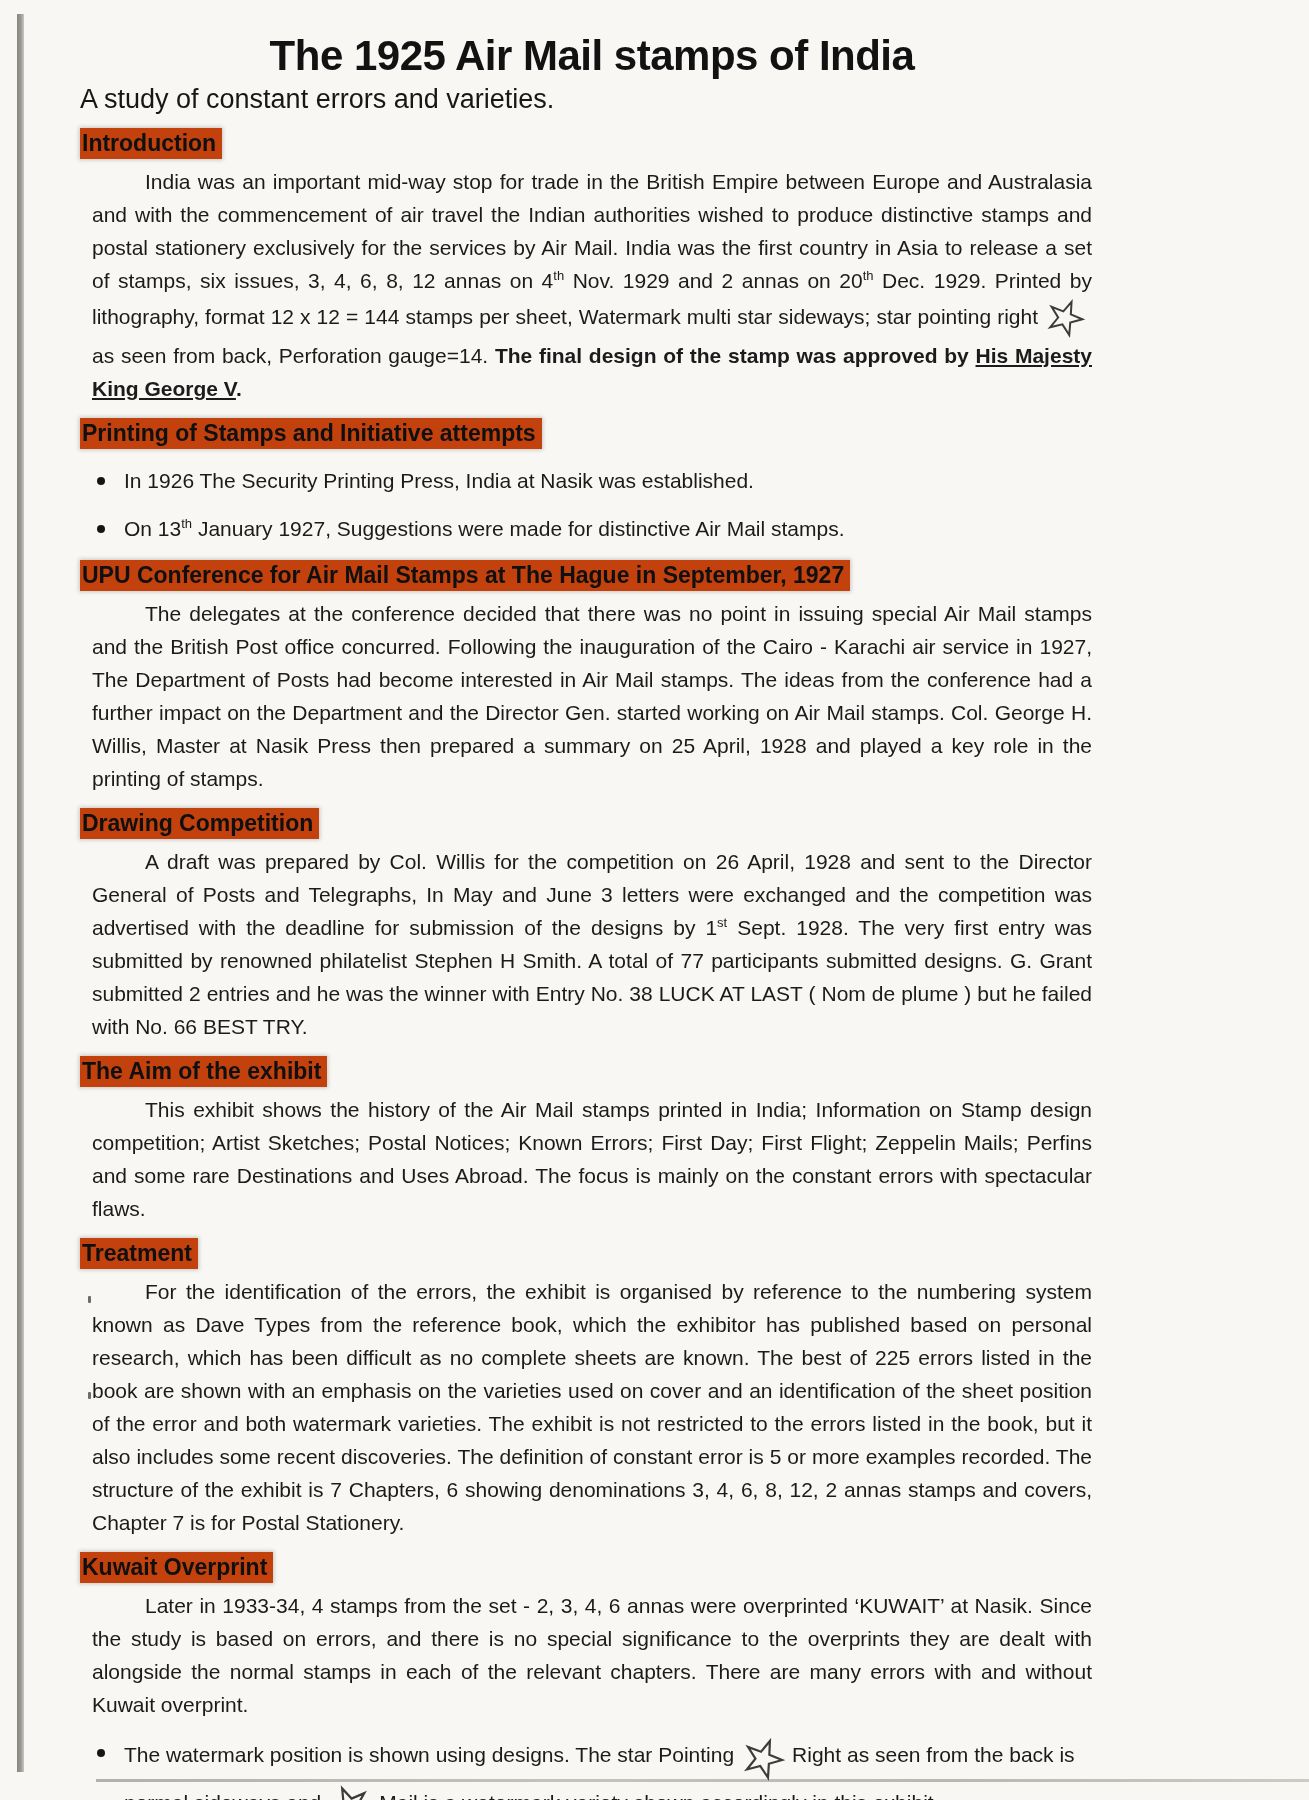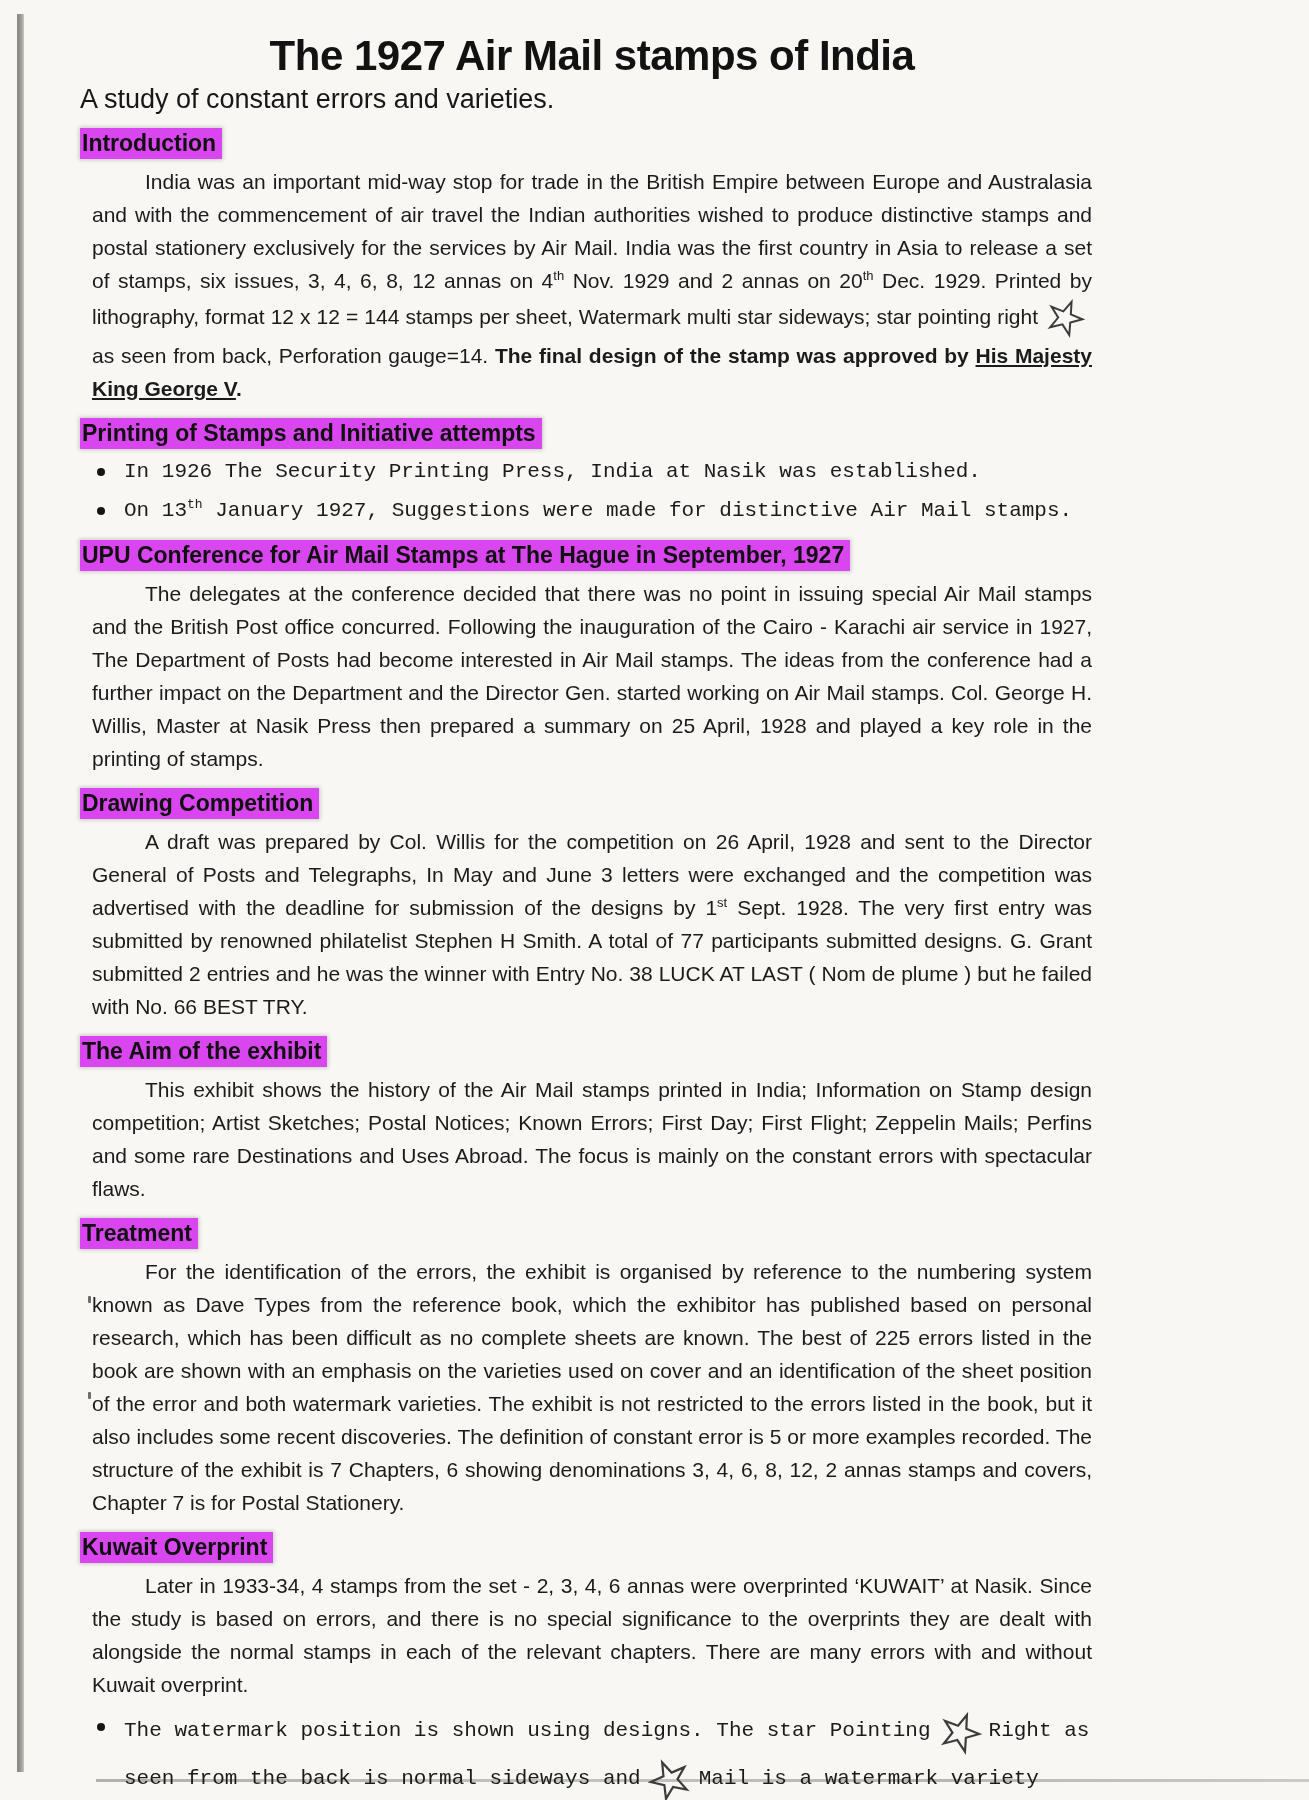--- a/index.html
+++ b/index.html
@@ -27,34 +27,34 @@
   .content { position:absolute; left:80px; top:24px; width:1024px; }
 
   .doc-title {
     text-align:center; font-size:42px; font-weight:bold;
     letter-spacing:-.5px; margin:8px 0 4px; color:#121212;
   }
   .doc-subtitle { text-align:left; font-size:27px; margin:0 0 8px; color:#171717; }
 
   .sec-heading { margin:13px 0 3px; }
   .sec-heading .hl {
-    display:inline-block; background:#d946ef; color:#101010;
+    display:inline-block; background:#c2410c; color:#101010;
     font-weight:bold; font-size:23px; padding:2px 6px 2px 2px;
     box-shadow:0 0 4px 1px #c6c6c4;
   }
 
   p.body {
     font-size:21px; line-height:33px; text-align:justify;
     text-indent:53px; margin:6px 12px 9px;
   }
 
   ul.bullets { list-style:none; margin:5px 0 9px; padding:0; }
   ul.bullets li {
     position:relative; padding-left:44px;
-    font-size:21px; line-height:33px; margin:6px 0;font-family:Liberation Mono, monospace;
+    font-size:21px; line-height:33px; margin:15px 0;
   }
   ul.bullets li::before {
     content:""; position:absolute; left:17px; top:13px;
     width:8px; height:8px; border-radius:50%; background:#151515;
   }
 
   sup { font-size:13px; line-height:0; }
   .bold { font-weight:bold; }
   .bold-underline { font-weight:bold; text-decoration:underline; }
 
@@ -71,21 +71,21 @@
   </defs>
 </svg>
 
 <div class="scan-edge-left"></div>
 <div class="scan-edge-bottom"></div>
 <div class="scan-speck speck-1"></div>
 <div class="scan-speck speck-2"></div>
 
 <div class="content">
 
-  <div class="doc-title">The 1927 Air Mail stamps of India</div>
+  <div class="doc-title">The 1925 Air Mail stamps of India</div>
   <div class="doc-subtitle">A study of constant errors and varieties.</div>
 
   <div class="sec-heading">
     <span class="hl">Introduction</span>
   </div>
   <p class="body"><span>India was an important mid-way stop for trade in the British Empire between Europe and Australasia and with the commencement of air travel the Indian authorities wished to produce distinctive stamps and postal stationery exclusively for the services by Air Mail. India was the first country in Asia to release a set of stamps, six issues, 3, 4, 6, 8, 12 annas on 4</span><sup>th</sup><span> Nov. 1929 and 2 annas on 20</span><sup>th</sup><span> Dec. 1929. Printed by lithography, format 12 x 12 = 144 stamps per sheet, Watermark multi star sideways; star pointing right</span><span class="star-icon"><svg width="40" height="42" viewBox="0 0 32 32">
           <use href="#star-shape" transform="rotate(94 16 16)"></use>
         </svg></span><span>as seen from back, Perforation gauge=14. </span><span class="bold">The final design of the stamp was approved by </span><span class="bold-underline">His Majesty King George V</span><span class="bold">.</span></p>
 
   <div class="sec-heading">

